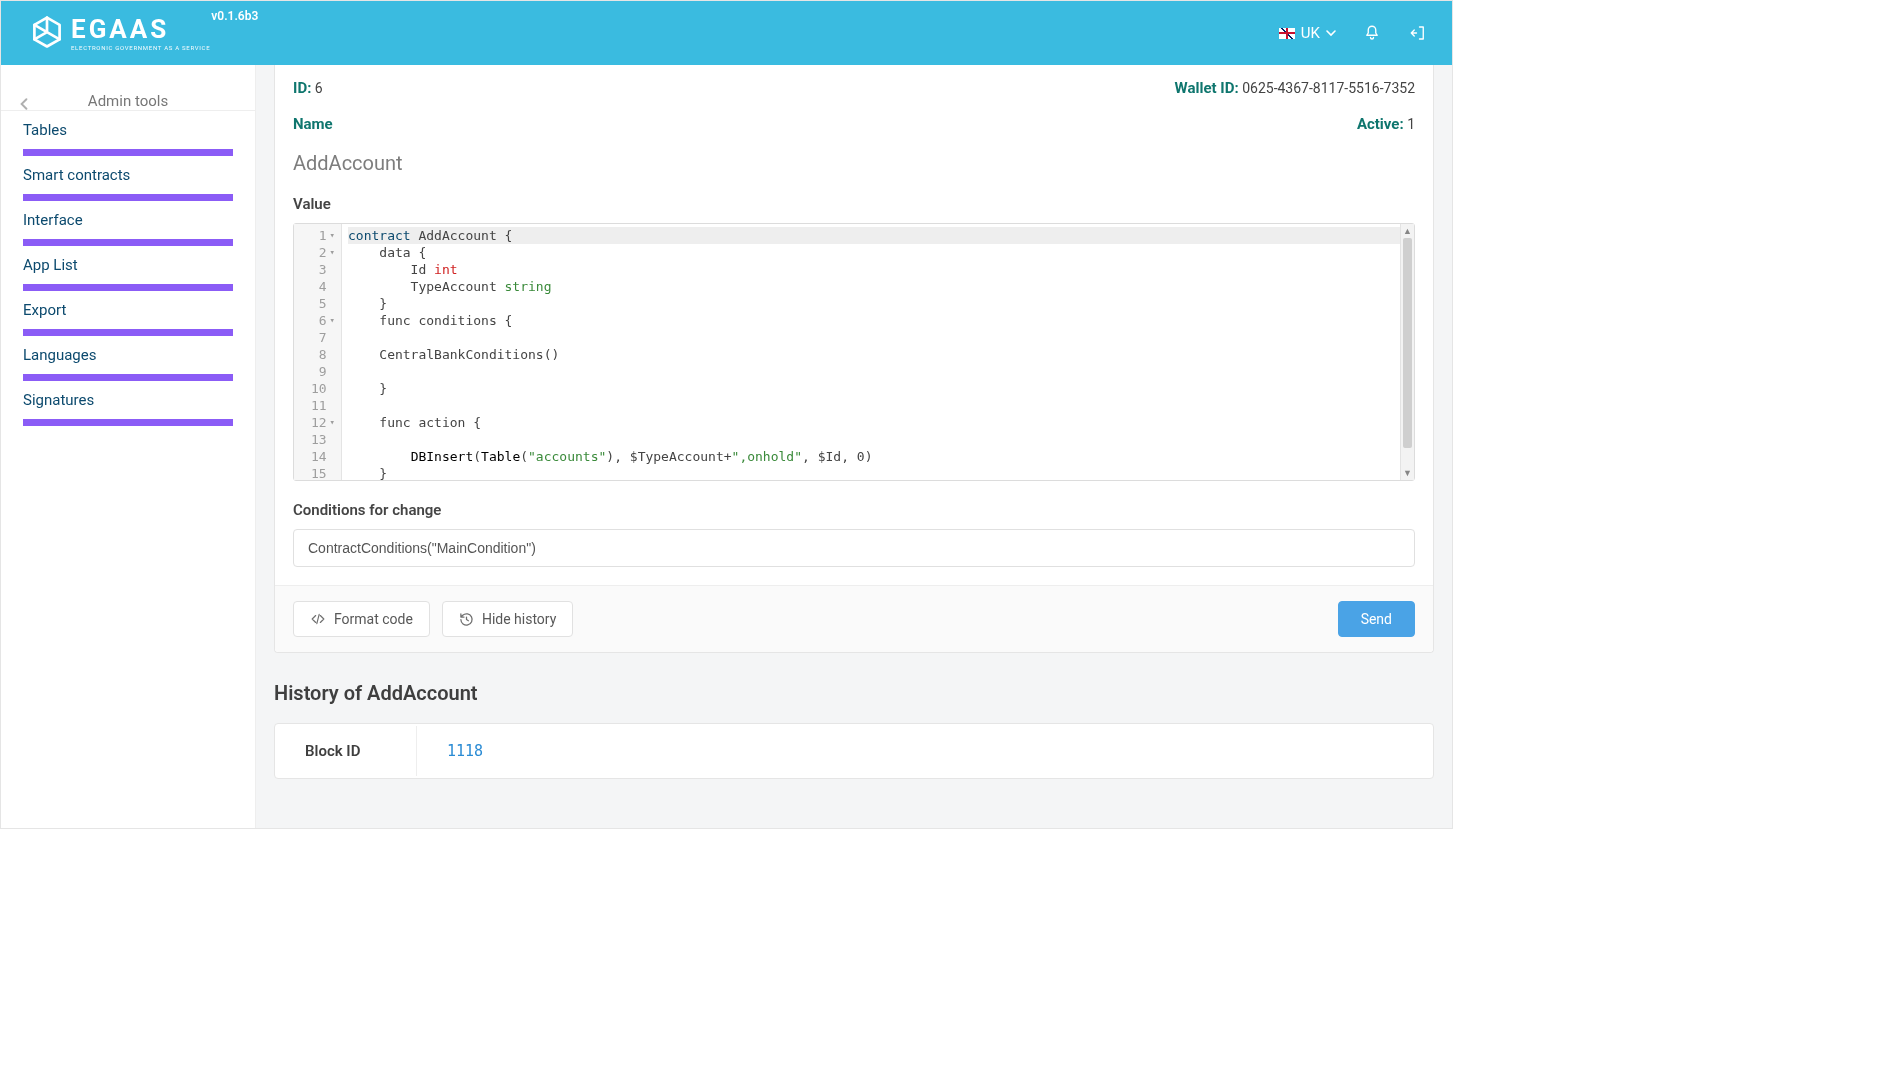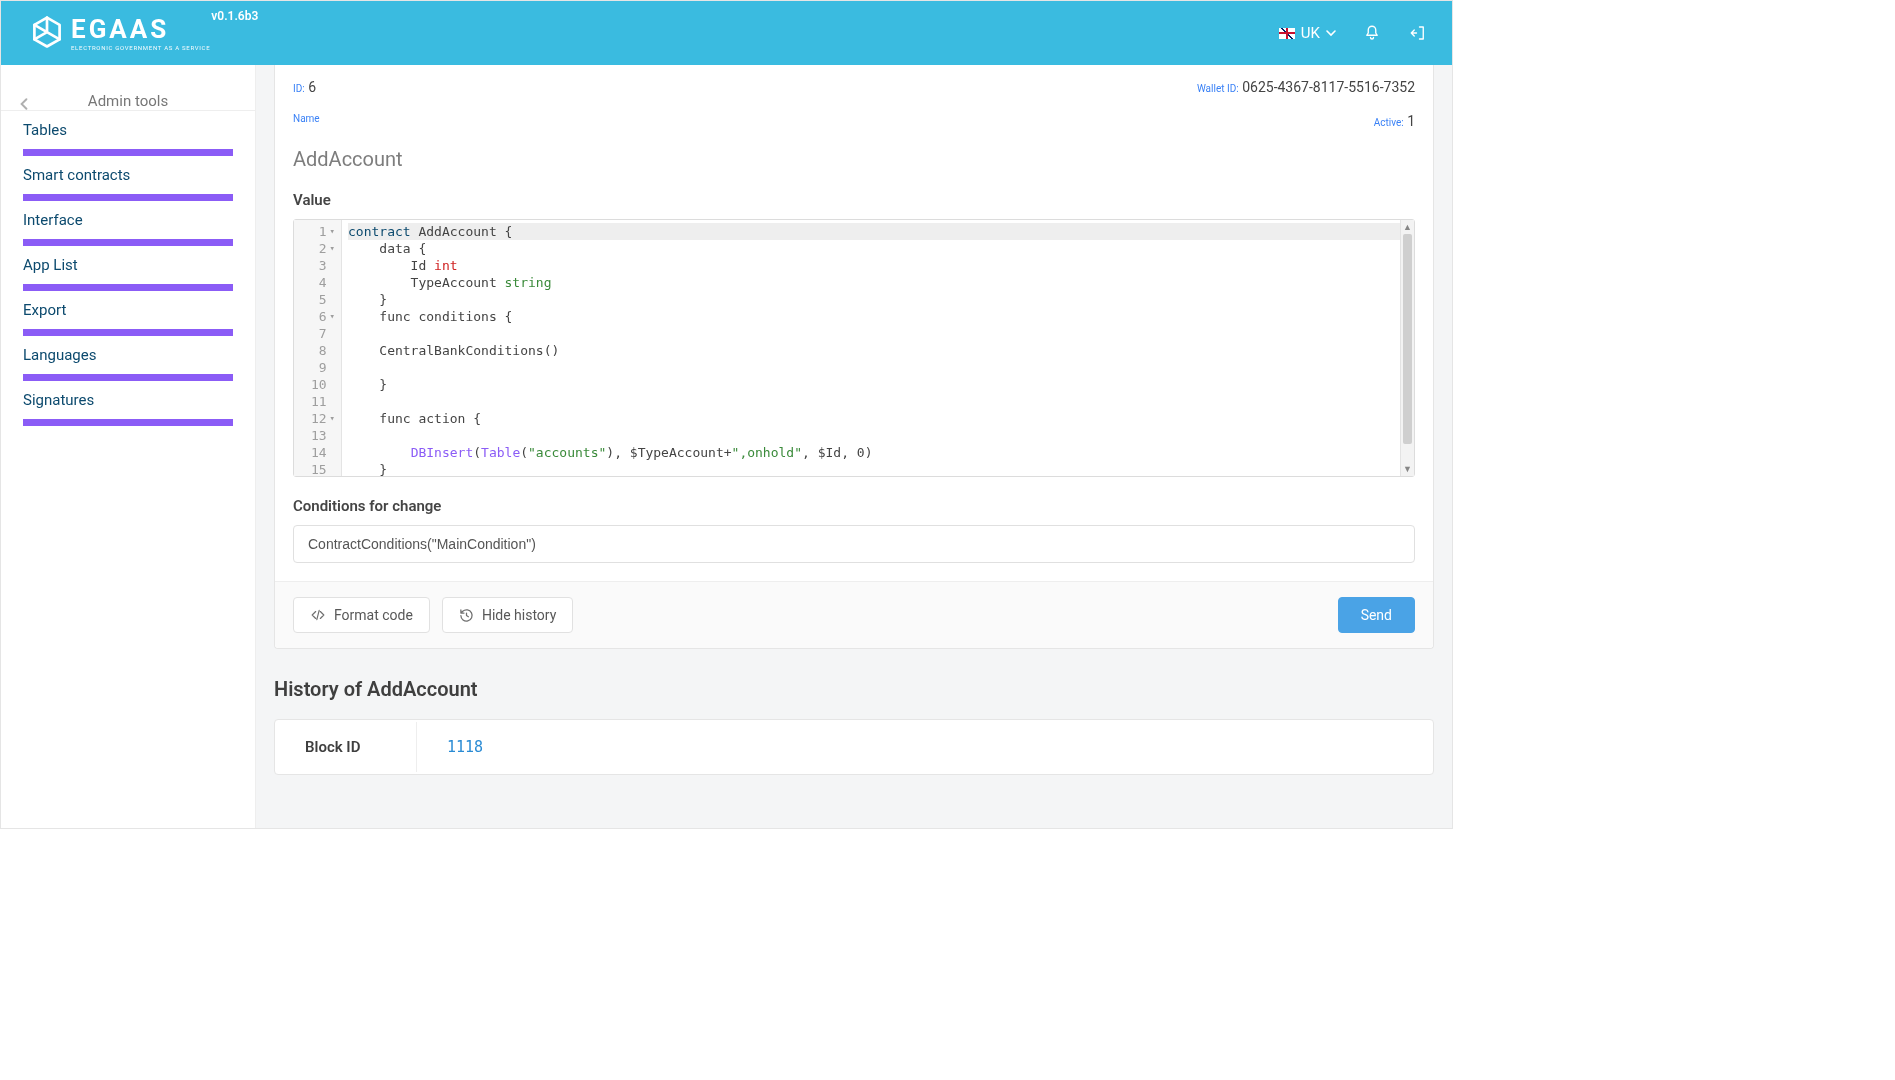--- a/index.html
+++ b/index.html
@@ -32,36 +32,36 @@
 .side-head { display:flex; align-items:flex-end; height:46px; border-bottom:1px solid #eee; color:#9aa0a6; }
 .side-back { width:46px; display:flex; align-items:center; justify-content:center; color:#b0b0b0; cursor:pointer; }
 .side-title { flex:1; text-align:center; padding-right:46px; font-size:15px; color:#777; }
 .side-items { padding:0 22px; }
 .side-item { height:45px; display:flex; align-items:center; border-bottom:7px solid #8b5cf6; color:#0c4a6e; font-size:15px; cursor:pointer; }
 
 .main { flex:1; background:#f4f5f6; overflow:auto; }
 .panel { background:#fff; border:1px solid #e5e5e5; border-radius:4px; margin:0 18px 18px 18px; }
 .panel-inner { padding:14px 18px 0 18px; }
 .row-split { display:flex; justify-content:space-between; margin-bottom:18px; }
-.lbl { color:#3b82f6; font-weight:400; font-size:10px; }
+.lbl { color:#0f766e; font-weight:700; font-size:15px; }
 .val { color:#444; }
 .section-label { font-weight:600; color:#454545; margin:20px 0 10px 0; font-size:15px; }
 .name-val { color:#7d7d7d; font-size:20px; margin-bottom:14px; }
 
 
 .editor { border:1px solid #dcdcdc; border-radius:3px; position:relative; display:flex; height:258px; background:#fff; }
 .gutter { width:48px; background:#f6f6f6; border-right:1px solid #e4e4e4; font-family:Consolas,Menlo,monospace; font-size:13px; color:#9e9e9e; text-align:right; padding:3px 6px; line-height:17px; }
 .gline { display:flex; justify-content:flex-end; align-items:center; height:17px; gap:3px; }
 .fold-mark { font-size:9px; color:#9e9e9e; }
 .code { flex:1; font-family:Consolas,Menlo,monospace; font-size:13px; padding:3px 6px; line-height:17px; white-space:pre; color:#444; overflow:hidden; }
 .cursor-line { background:#eeeeee; }
 .kw { color:#0c4a6e; }
 .type { color:#d02222; }
 .str { color:#3a8a3a; }
-.fn { color:#8b5cf6; font-weight:500; }
+.fn { color:#000000; font-weight:500; }
 .scroll { position:absolute; right:0; top:0; bottom:0; width:14px; background:#f3f3f3; border-left:1px solid #e3e3e3; }
 .scroll-up,.scroll-down{height:14px;display:flex;align-items:center;justify-content:center;color:#868686;font-size:9px;}
 .scroll-thumb{background:#cfcfcf;border-radius:2px;margin:0 2px;}
 
 
 .conditions-input { width:100%; height:38px; border:1px solid #e0e0e0; border-radius:4px; padding:0 14px; color:#555; font-size:14px; background:#fff; }
 
 
 .panel-foot { border-top:1px solid #eee; background:#fafafa; padding:15px 18px; display:flex; justify-content:space-between; align-items:center; border-radius:0 0 4px 4px; margin-top:18px; }
 .btn-group-left { display:flex; gap:12px; }

